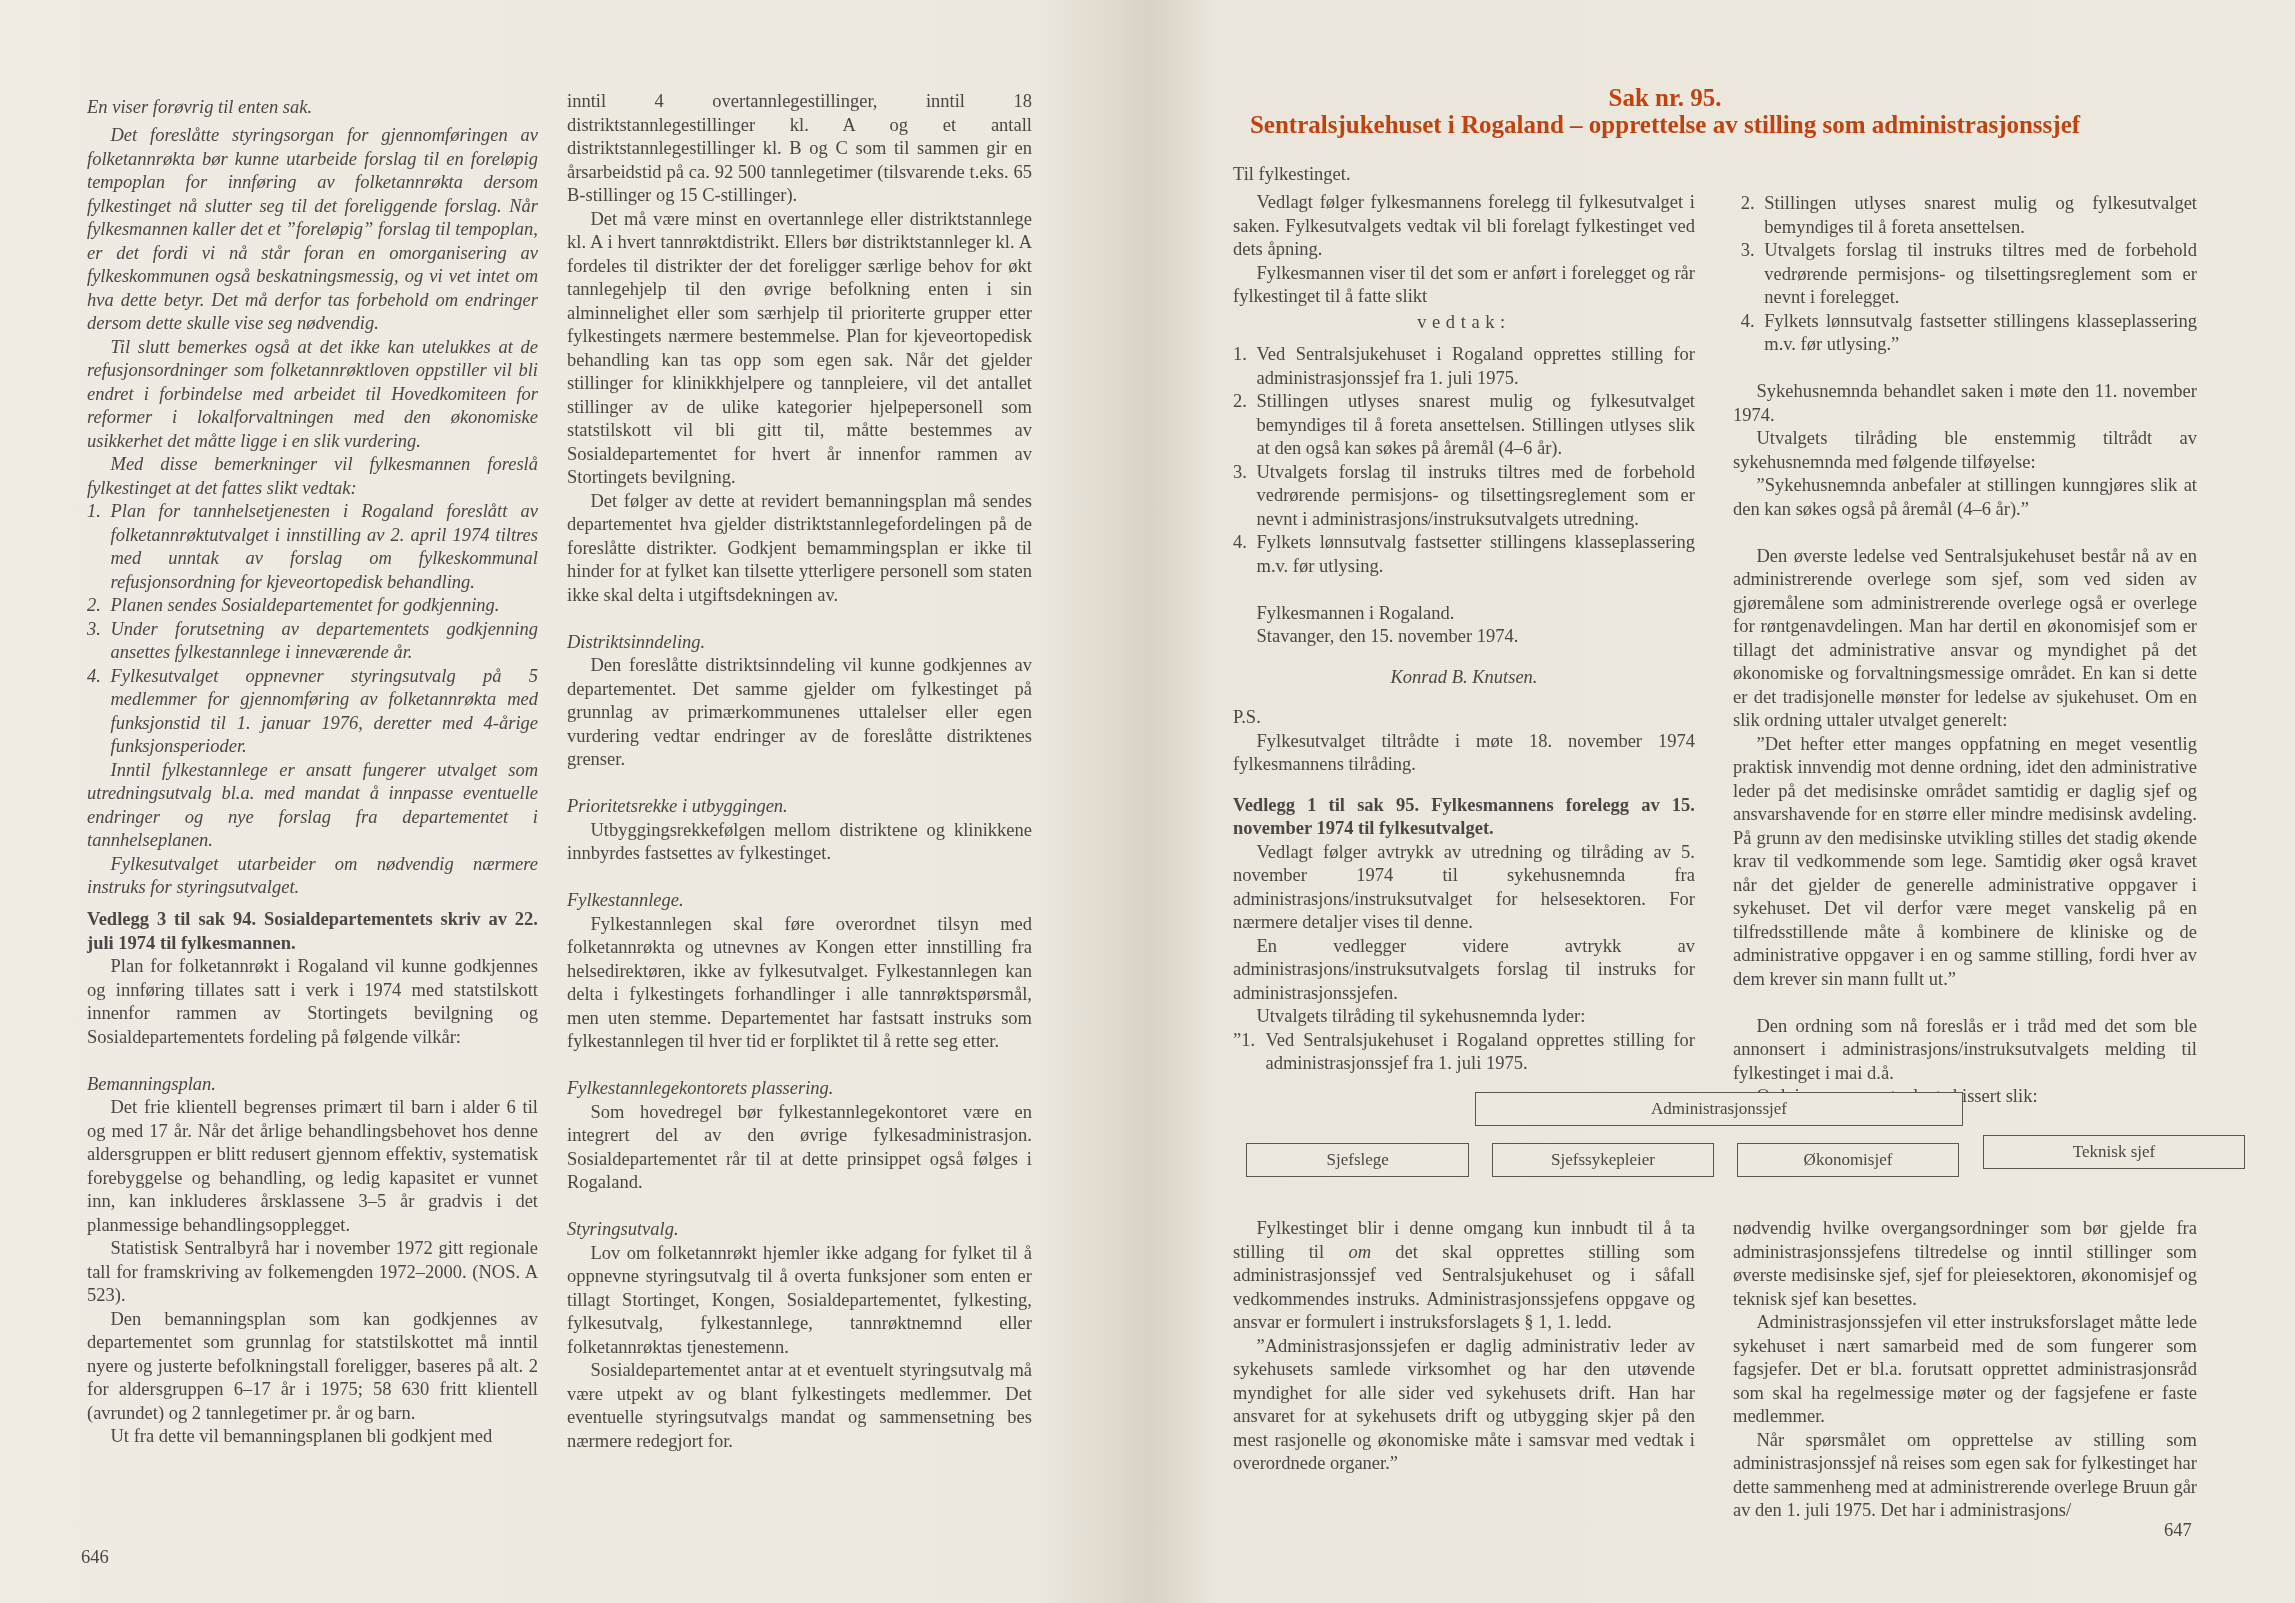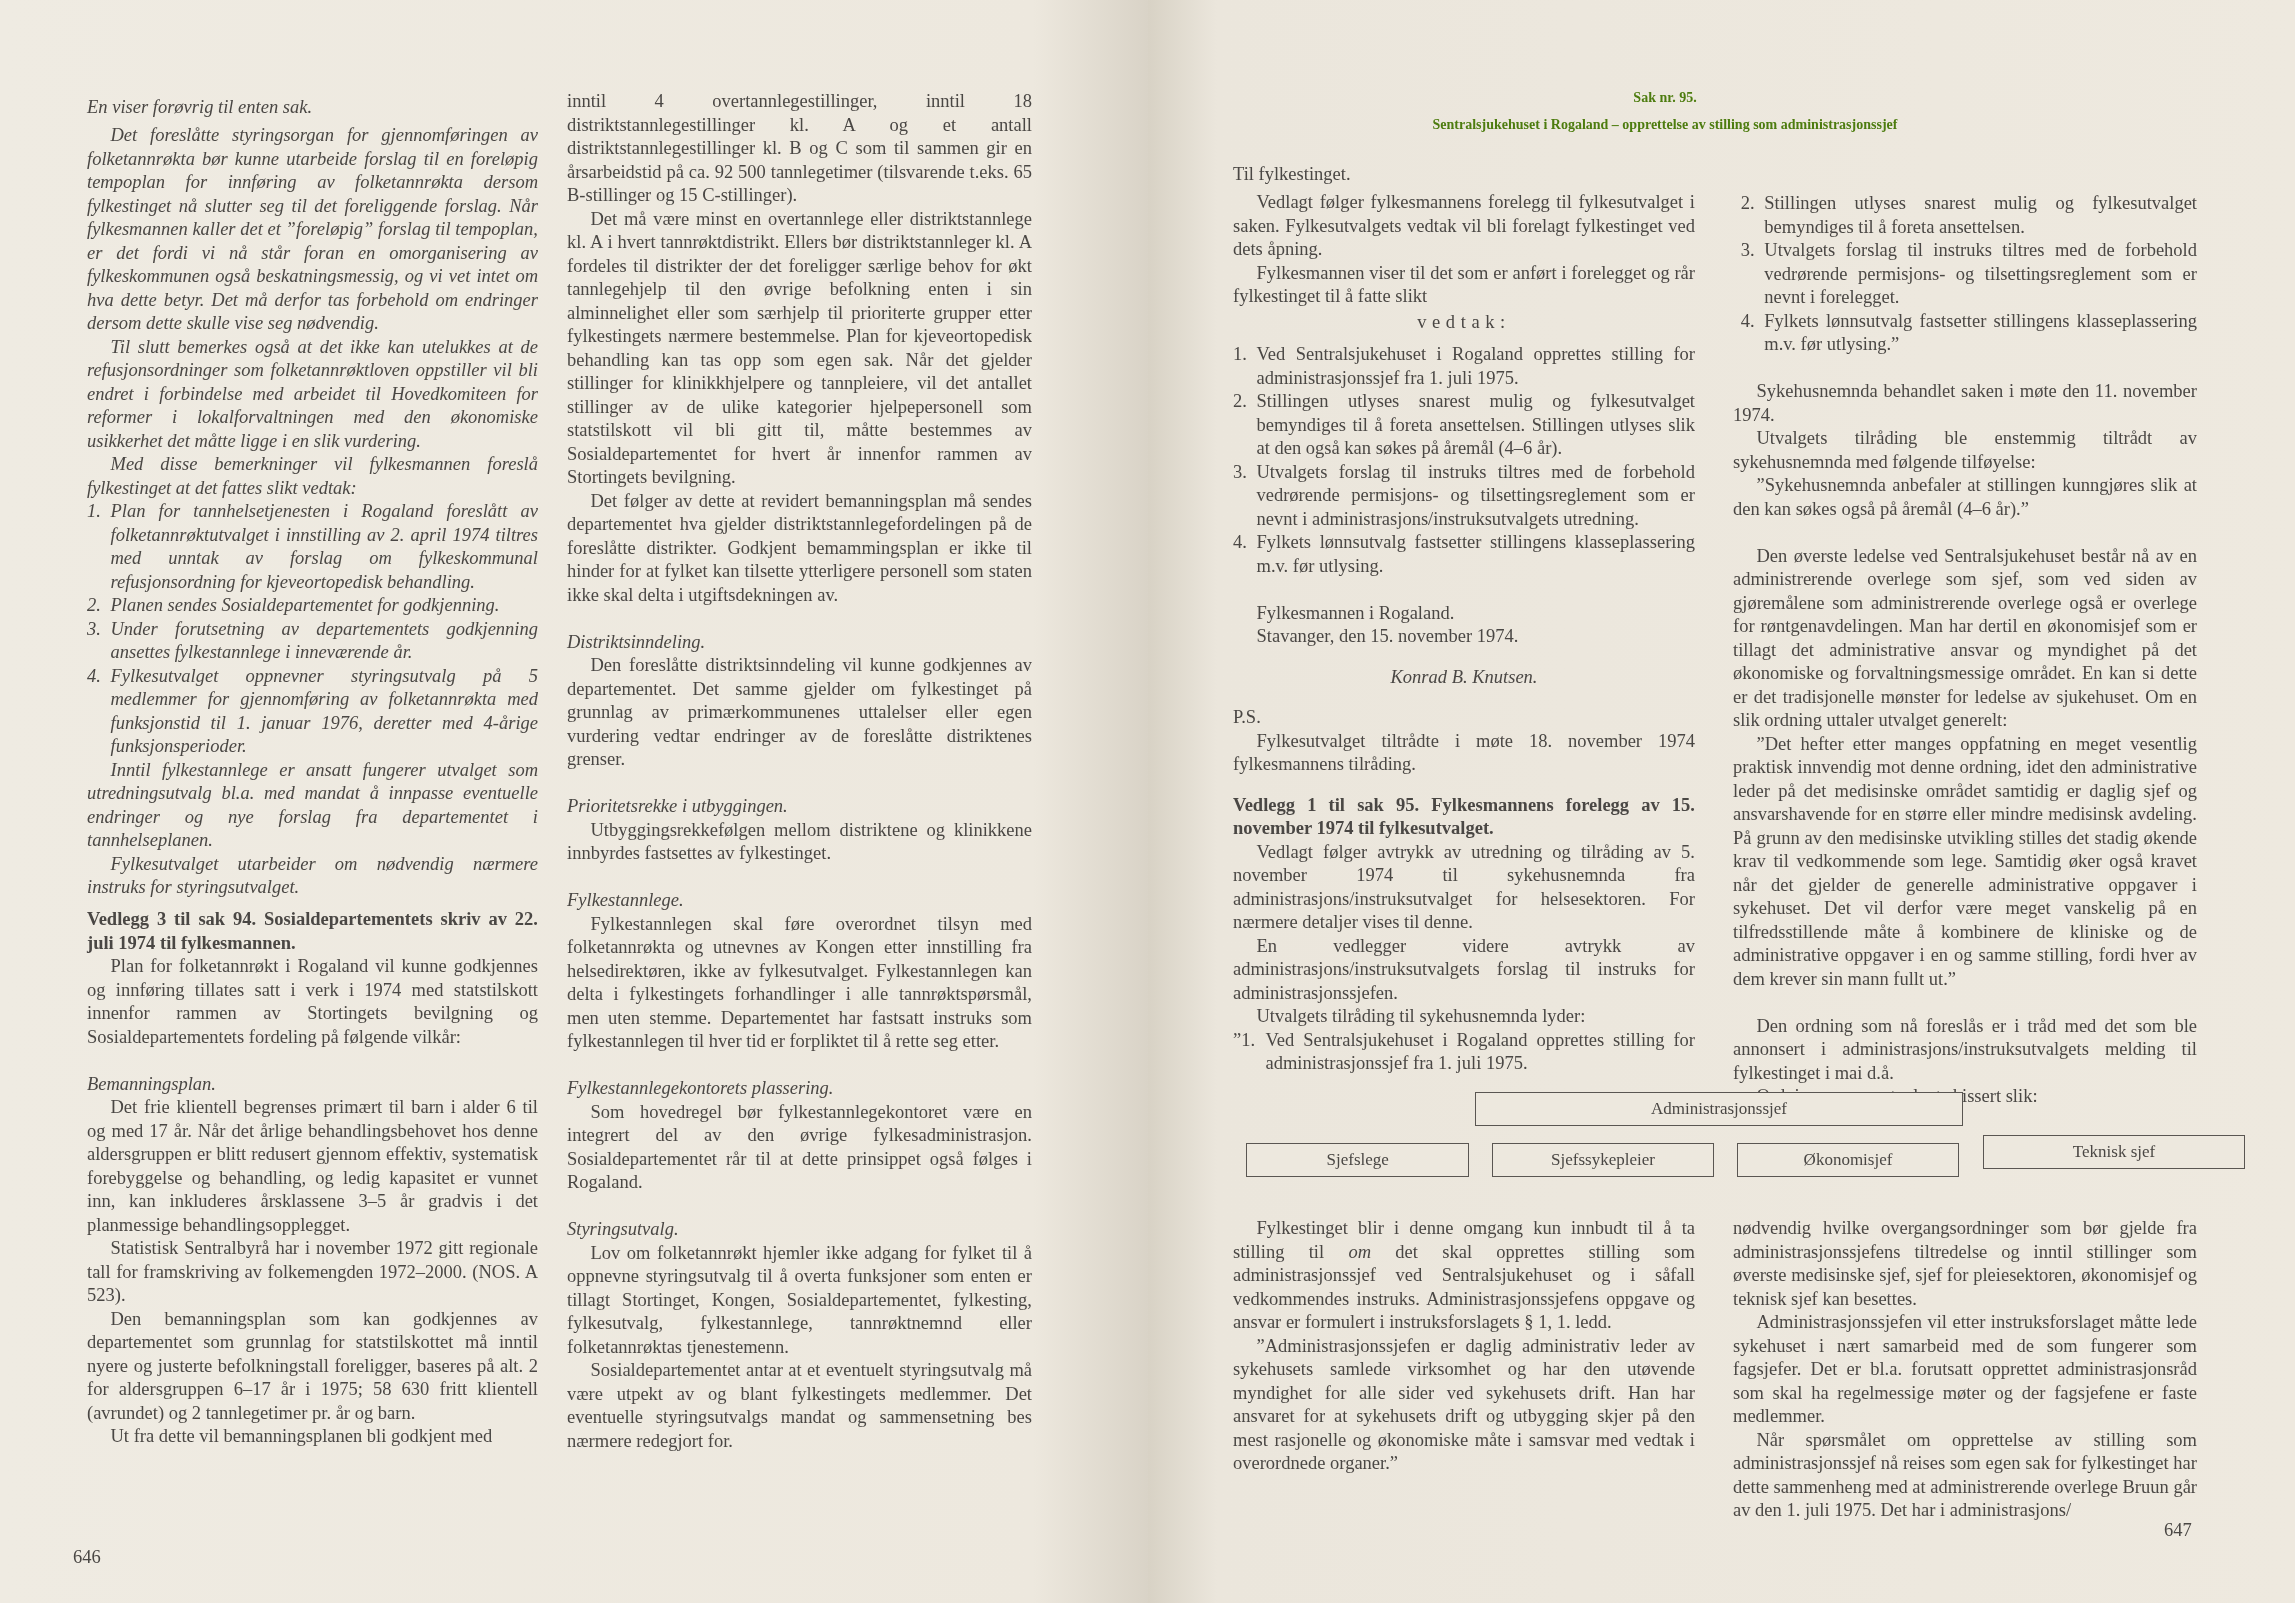--- a/index.html
+++ b/index.html
@@ -18,21 +18,21 @@
   .col .gap { height:23.5px; }
   .it { font-style:italic; }
   .bold { font-weight:bold; }
   .col ol { margin:0; padding:0; list-style:none; }
   .col ol li { position:relative; padding-left:23.5px; }
   .col ol li .num { position:absolute; left:0; top:0; }
   .sub { font-style:italic; text-indent:0 !important; }
   .center { text-align:center; text-indent:0 !important; }
   .spaced { letter-spacing:5.6px; }
   .pageno { position:absolute; font-size:18.5px; }
-  .heading { position:absolute; left:1239px; width:852px; text-align:center; font-weight:bold; font-size:14px; line-height:29px; color:#4d7c0f; }
+  .heading { position:absolute; left:1239px; width:852px; text-align:center; font-weight:bold; font-size:25px; line-height:29px; color:#c2410c; }
   .org { position:absolute; left:1244px; width:964px; top:1086px; height:90px; }
   .box { position:absolute; border:1.7px solid #5a5652; background:#ede8de; font-size:17px; text-align:center; box-sizing:border-box; display:flex; align-items:center; justify-content:center; }
 </style>
 </head>
 <body>
 
 <div class="page page-left"></div>
 <div class="page page-right"></div>
 
 <div class="col it" style="left:87px; top:96px; width:451px;">
@@ -55,21 +55,21 @@
   <p class="noind bold" style="text-indent:0;">Vedlegg 3 til sak 94. Sosialdepartementets skriv av 22. juli 1974 til fylkesmannen.</p>
   <p>Plan for folketannrøkt i Rogaland vil kunne godkjennes og innføring tillates satt i verk i 1974 med statstilskott innenfor rammen av Stortingets bevilgning og Sosialdepartementets fordeling på følgende vilkår:</p>
   <div class="gap"></div>
   <p class="sub">Bemanningsplan.</p>
   <p>Det frie klientell begrenses primært til barn i alder 6 til og med 17 år. Når det årlige behandlingsbehovet hos denne aldersgruppen er blitt redusert gjennom effektiv, systematisk forebyggelse og behandling, og ledig kapasitet er vunnet inn, kan inkluderes årsklassene 3–5 år gradvis i det planmessige behandlingsopplegget.</p>
   <p>Statistisk Sentralbyrå har i november 1972 gitt regionale tall for framskriving av folkemengden 1972–2000. (NOS. A 523).</p>
   <p>Den bemanningsplan som kan godkjennes av departementet som grunnlag for statstilskottet må inntil nyere og justerte befolkningstall foreligger, baseres på alt. 2 for aldersgruppen 6–17 år i 1975; 58 630 fritt klientell (avrundet) og 2 tannlegetimer pr. år og barn.</p>
   <p>Ut fra dette vil bemanningsplanen bli godkjent med</p>
 </div>
 
-<div class="pageno" style="left:73px; top:1547px;">646</div>
+<div class="pageno" style="left:81px; top:1547px;">646</div>
 
 <div class="col" style="left:567px; top:90px; width:465px;">
   <p class="noind" style="text-indent:0;">inntil 4 overtannlegestillinger, inntil 18 distriktstannlegestillinger kl. A og et antall distriktstannlegestillinger kl. B og C som til sammen gir en årsarbeidstid på ca. 92 500 tannlegetimer (tilsvarende t.eks. 65 B-stillinger og 15 C-stillinger).</p>
   <p>Det må være minst en overtannlege eller distriktstannlege kl. A i hvert tannrøktdistrikt. Ellers bør distriktstannleger kl. A fordeles til distrikter der det foreligger særlige behov for økt tannlegehjelp til den øvrige befolkning enten i sin alminnelighet eller som særhjelp til prioriterte grupper etter fylkestingets nærmere bestemmelse. Plan for kjeveortopedisk behandling kan tas opp som egen sak. Når det gjelder stillinger for klinikkhjelpere og tannpleiere, vil det antallet stillinger av de ulike kategorier hjelpepersonell som statstilskott vil bli gitt til, måtte bestemmes av Sosialdepartementet for hvert år innenfor rammen av Stortingets bevilgning.</p>
   <p>Det følger av dette at revidert bemanningsplan må sendes departementet hva gjelder distriktstannlegefordelingen på de foreslåtte distrikter. Godkjent bemammingsplan er ikke til hinder for at fylket kan tilsette ytterligere personell som staten ikke skal delta i utgiftsdekningen av.</p>
   <div class="gap"></div>
   <p class="sub">Distriktsinndeling.</p>
   <p>Den foreslåtte distriktsinndeling vil kunne godkjennes av departementet. Det samme gjelder om fylkestinget på grunnlag av primærkommunenes uttalelser eller egen vurdering vedtar endringer av de foreslåtte distriktenes grenser.</p>
   <div class="gap"></div>
   <p class="sub">Prioritetsrekke i utbyggingen.</p>

